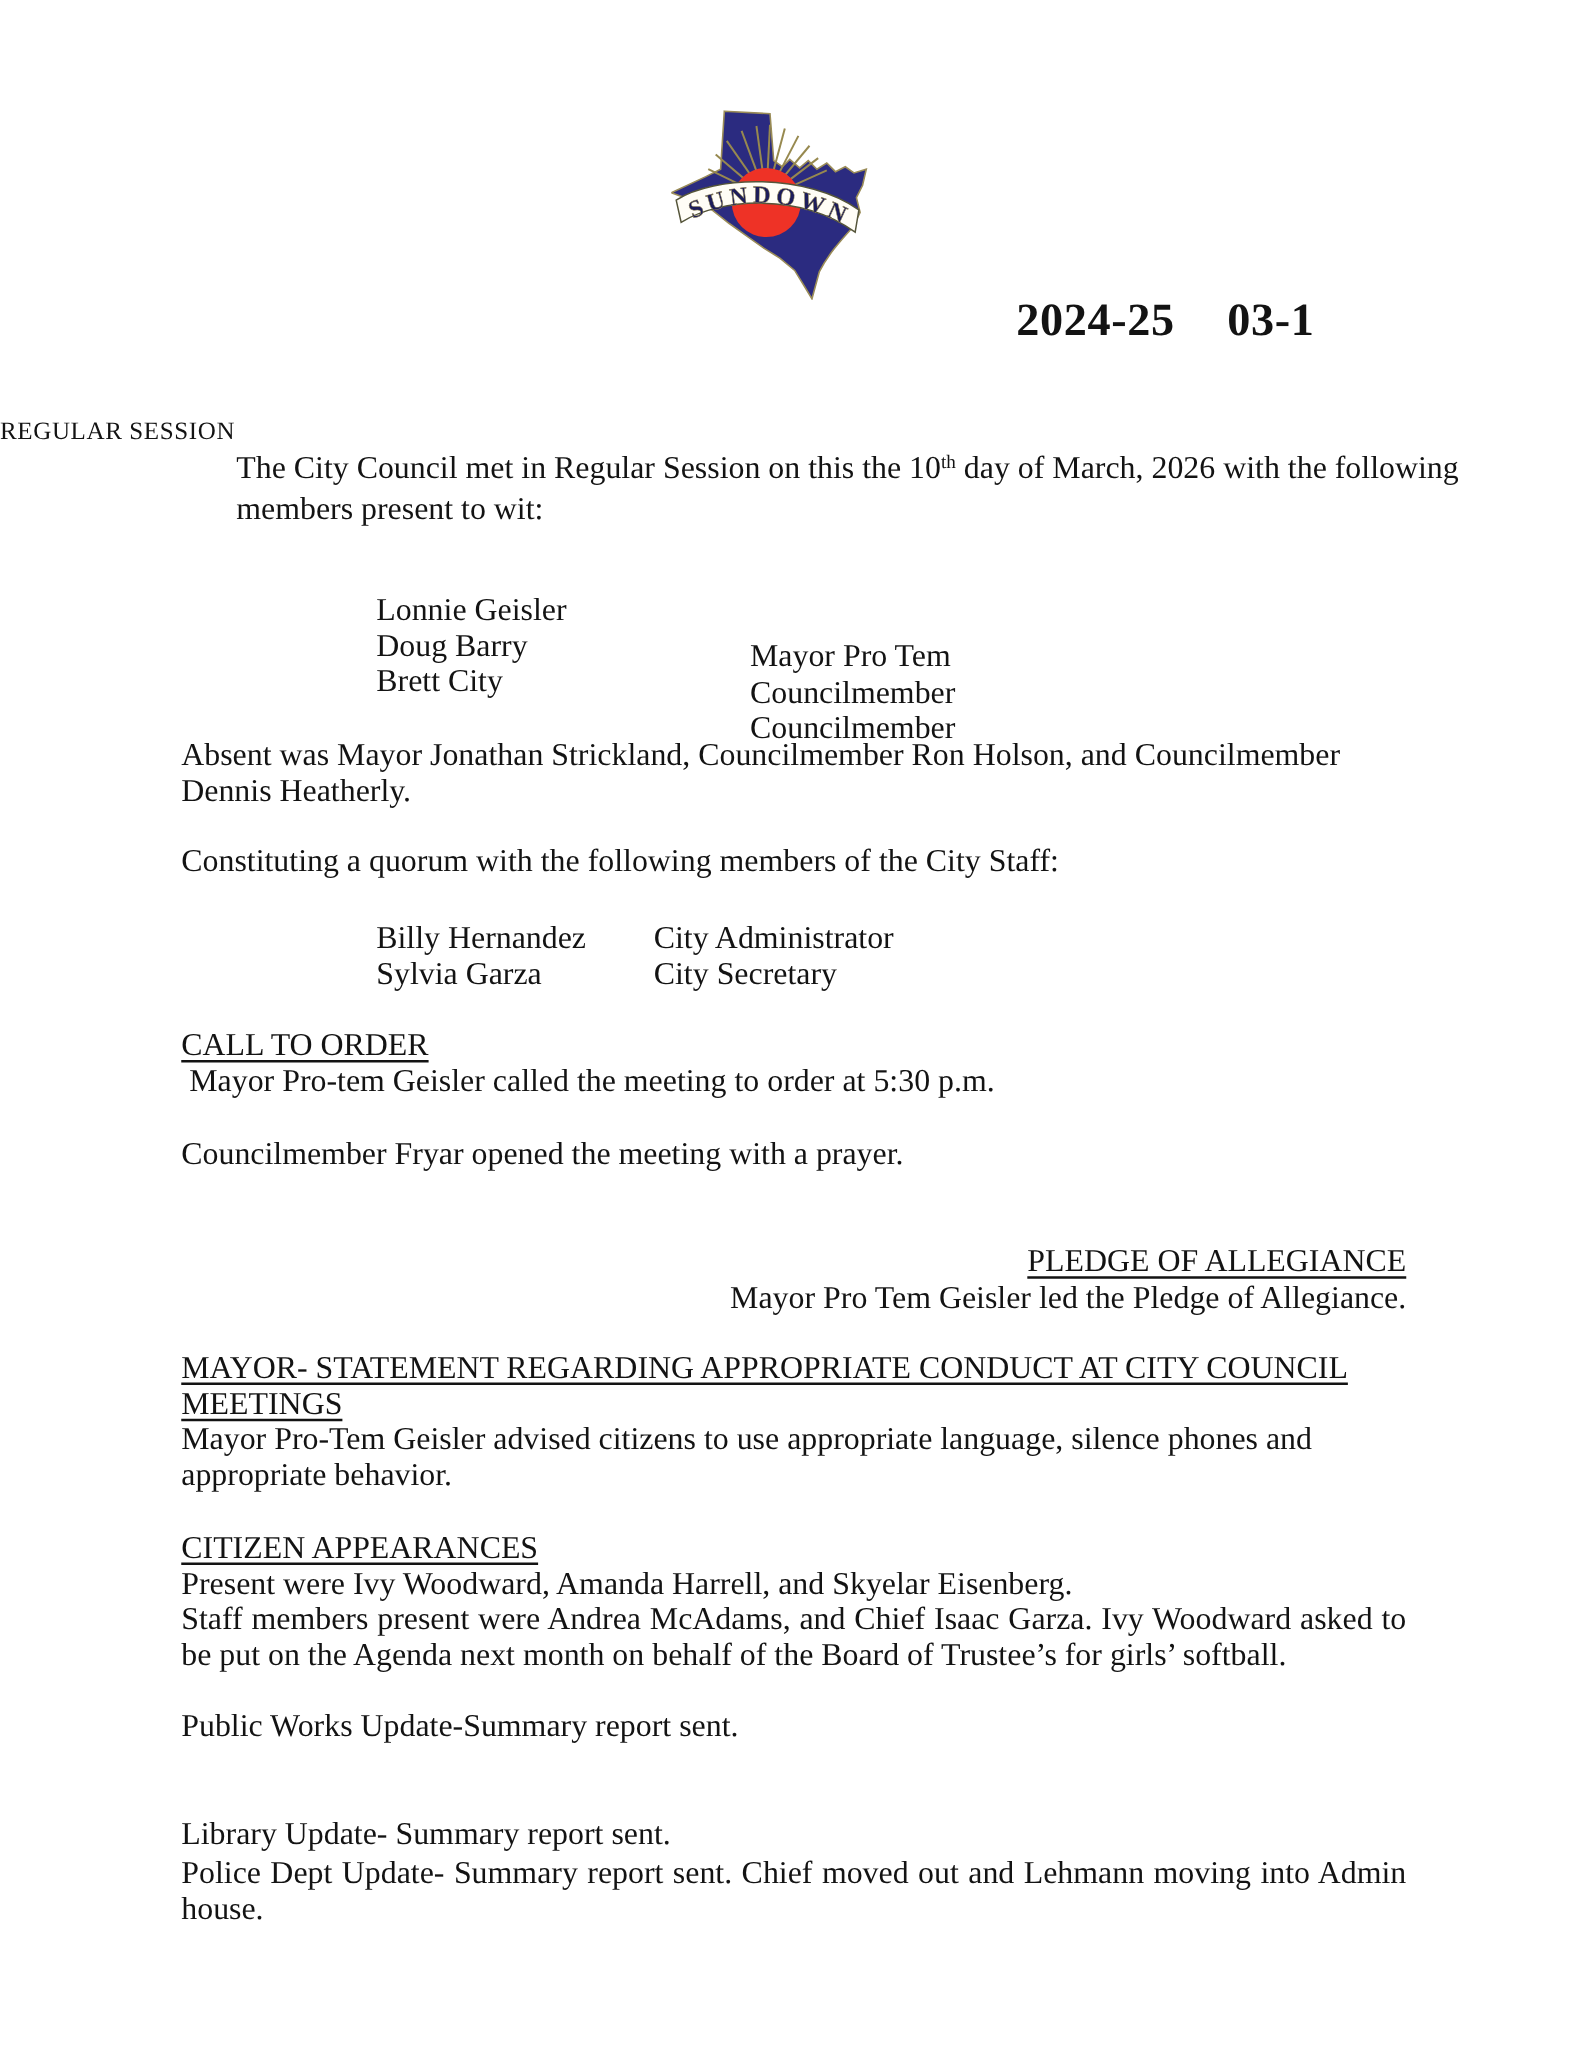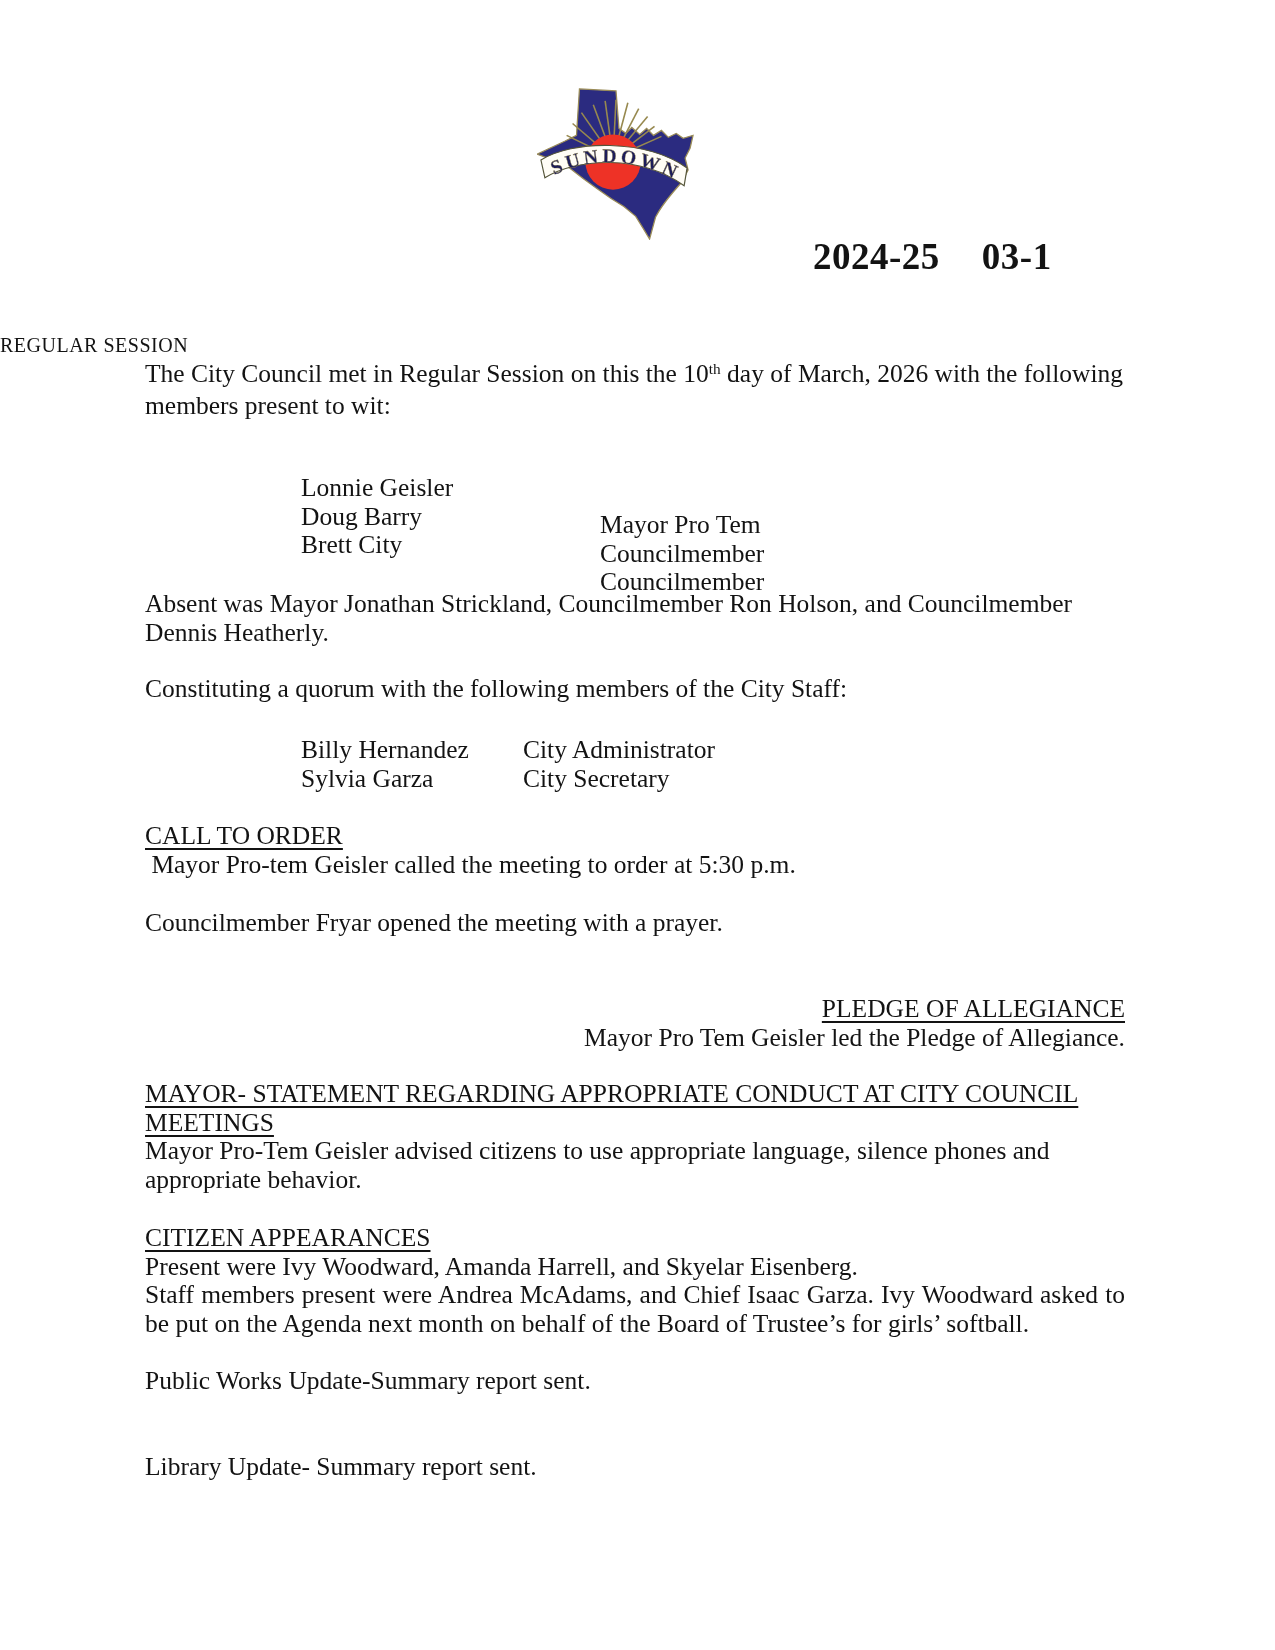--- a/index.html
+++ b/index.html
@@ -65,21 +65,21 @@
     </svg>
   </div>
 
   <div class="docnum">
     <span>2024-25</span>
     <span>03-1</span>
   </div>
 
   <div class="title">REGULAR SESSION</div>
 
-  <div class="block" style="top:360px;">
+  <div class="block" style="top:360px;margin-left:44px;">
     <div class="line"><span>The City Council met in Regular Session on this the 10</span><sup class="th">th</sup><span> day of March, 2026 with the following</span></div>
     <div class="line">members present to wit:</div>
   </div>
 
   <div class="block members" style="top:474px;">
     <div class="row">
       <span class="c1">Lonnie Geisler</span>
       <span class="c2">Mayor Pro Tem</span>
     </div>
     <div class="row">
@@ -141,14 +141,18 @@
   </div>
 
   <div class="block" style="top:1367px;">
     <div class="line">Public Works Update-Summary report sent.</div>
   </div>
 
   <div class="block" style="top:1425px;margin-top:28px;">
     <div class="line">Library Update- Summary report sent.</div>
   </div>
 
+  <div class="block" style="top:1484px;">
+    <div class="line just">Police Dept Update- Summary report sent.  Chief moved out and Lehmann moving into Admin</div>
+    <div class="line">house.</div>
+  </div>
 
 </div>
 
 </body></html>

